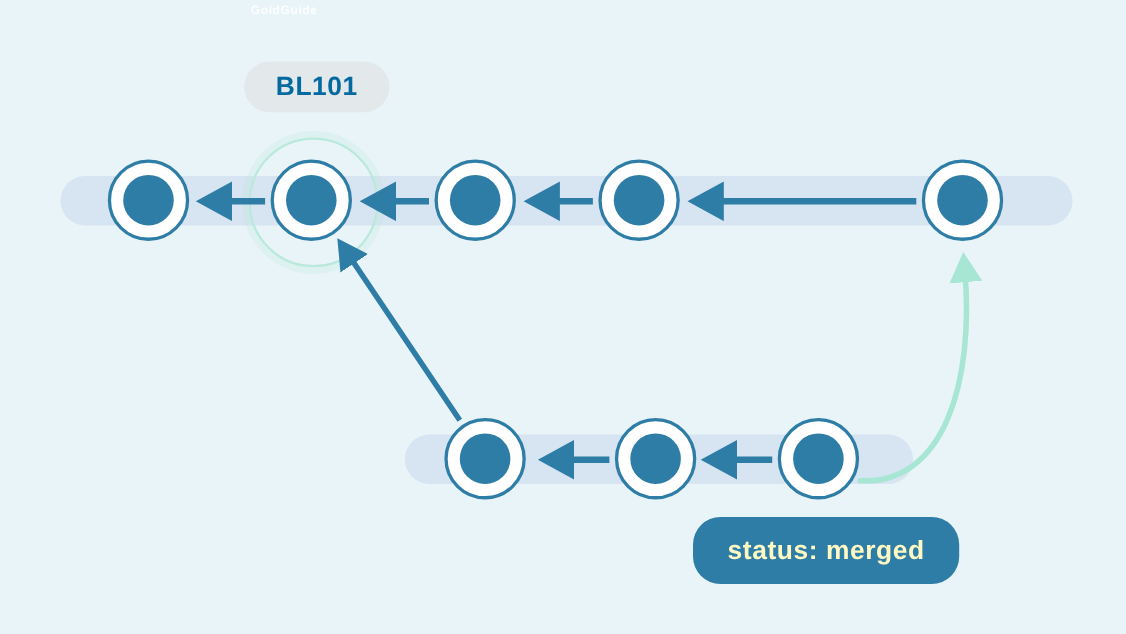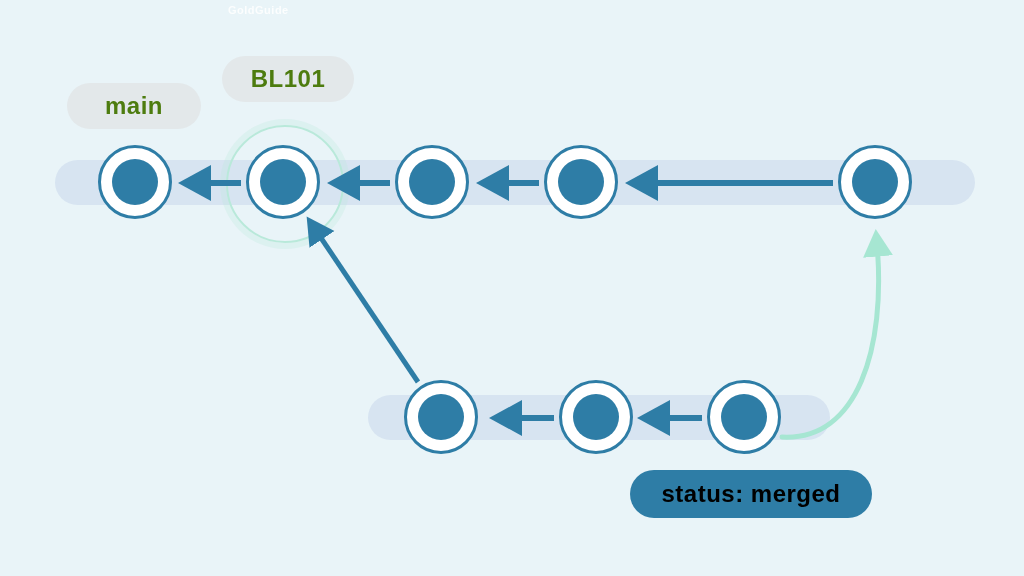--- a/index.html
+++ b/index.html
@@ -30,30 +30,30 @@
     position:absolute;width:74px;height:74px;border-radius:50%;
     background:#ffffff;border:3px solid #2e7da6;box-sizing:border-box;
     display:flex;align-items:center;justify-content:center;z-index:4;
   }
   .node-inner{
     width:46px;height:46px;border-radius:50%;background:#2e7da6;
   }
 
   .pill{
     position:absolute;z-index:5;border-radius:26px;
-    background:#e3e8ea;color:#4d7c0f;
+    background:#e3e8ea;color:#0369a1;
     font-weight:700;font-size:24px;letter-spacing:0.5px;
     display:flex;align-items:center;justify-content:center;
   }
   #label-main{left:67px;top:83px;width:134px;height:46px;}
   #label-bl101{left:222px;top:56px;width:132px;height:46px;}
   #label-task{left:363px;top:307px;width:163px;height:46px;}
   #label-status{
-    left:630px;top:470px;width:242px;height:48px;
-    background:#2e7da6;color:#000000;border-radius:25px;
+    left:630px;top:470px;width:242px;height:61px;
+    background:#2e7da6;color:#fef9c3;border-radius:25px;
   }
 
   .watermark{
     position:absolute;left:228px;top:4px;z-index:6;
     font-size:11px;color:rgba(255,255,255,0.85);font-weight:700;
     letter-spacing:0.5px;
   }
 </style>
 </head>
 <body>
@@ -109,17 +109,16 @@
   <div class="node" style="left:404px;top:380px;">
       <div class="node-inner"></div>
     </div>
   <div class="node" style="left:559px;top:380px;">
       <div class="node-inner"></div>
     </div>
   <div class="node" style="left:707px;top:380px;">
       <div class="node-inner"></div>
     </div>
 
-  <div class="pill" id="label-main">main</div>
   <div class="pill" id="label-bl101">BL101</div>
   <div class="pill" id="label-status">status: merged</div>
 
 </div>
 
 </body></html>

